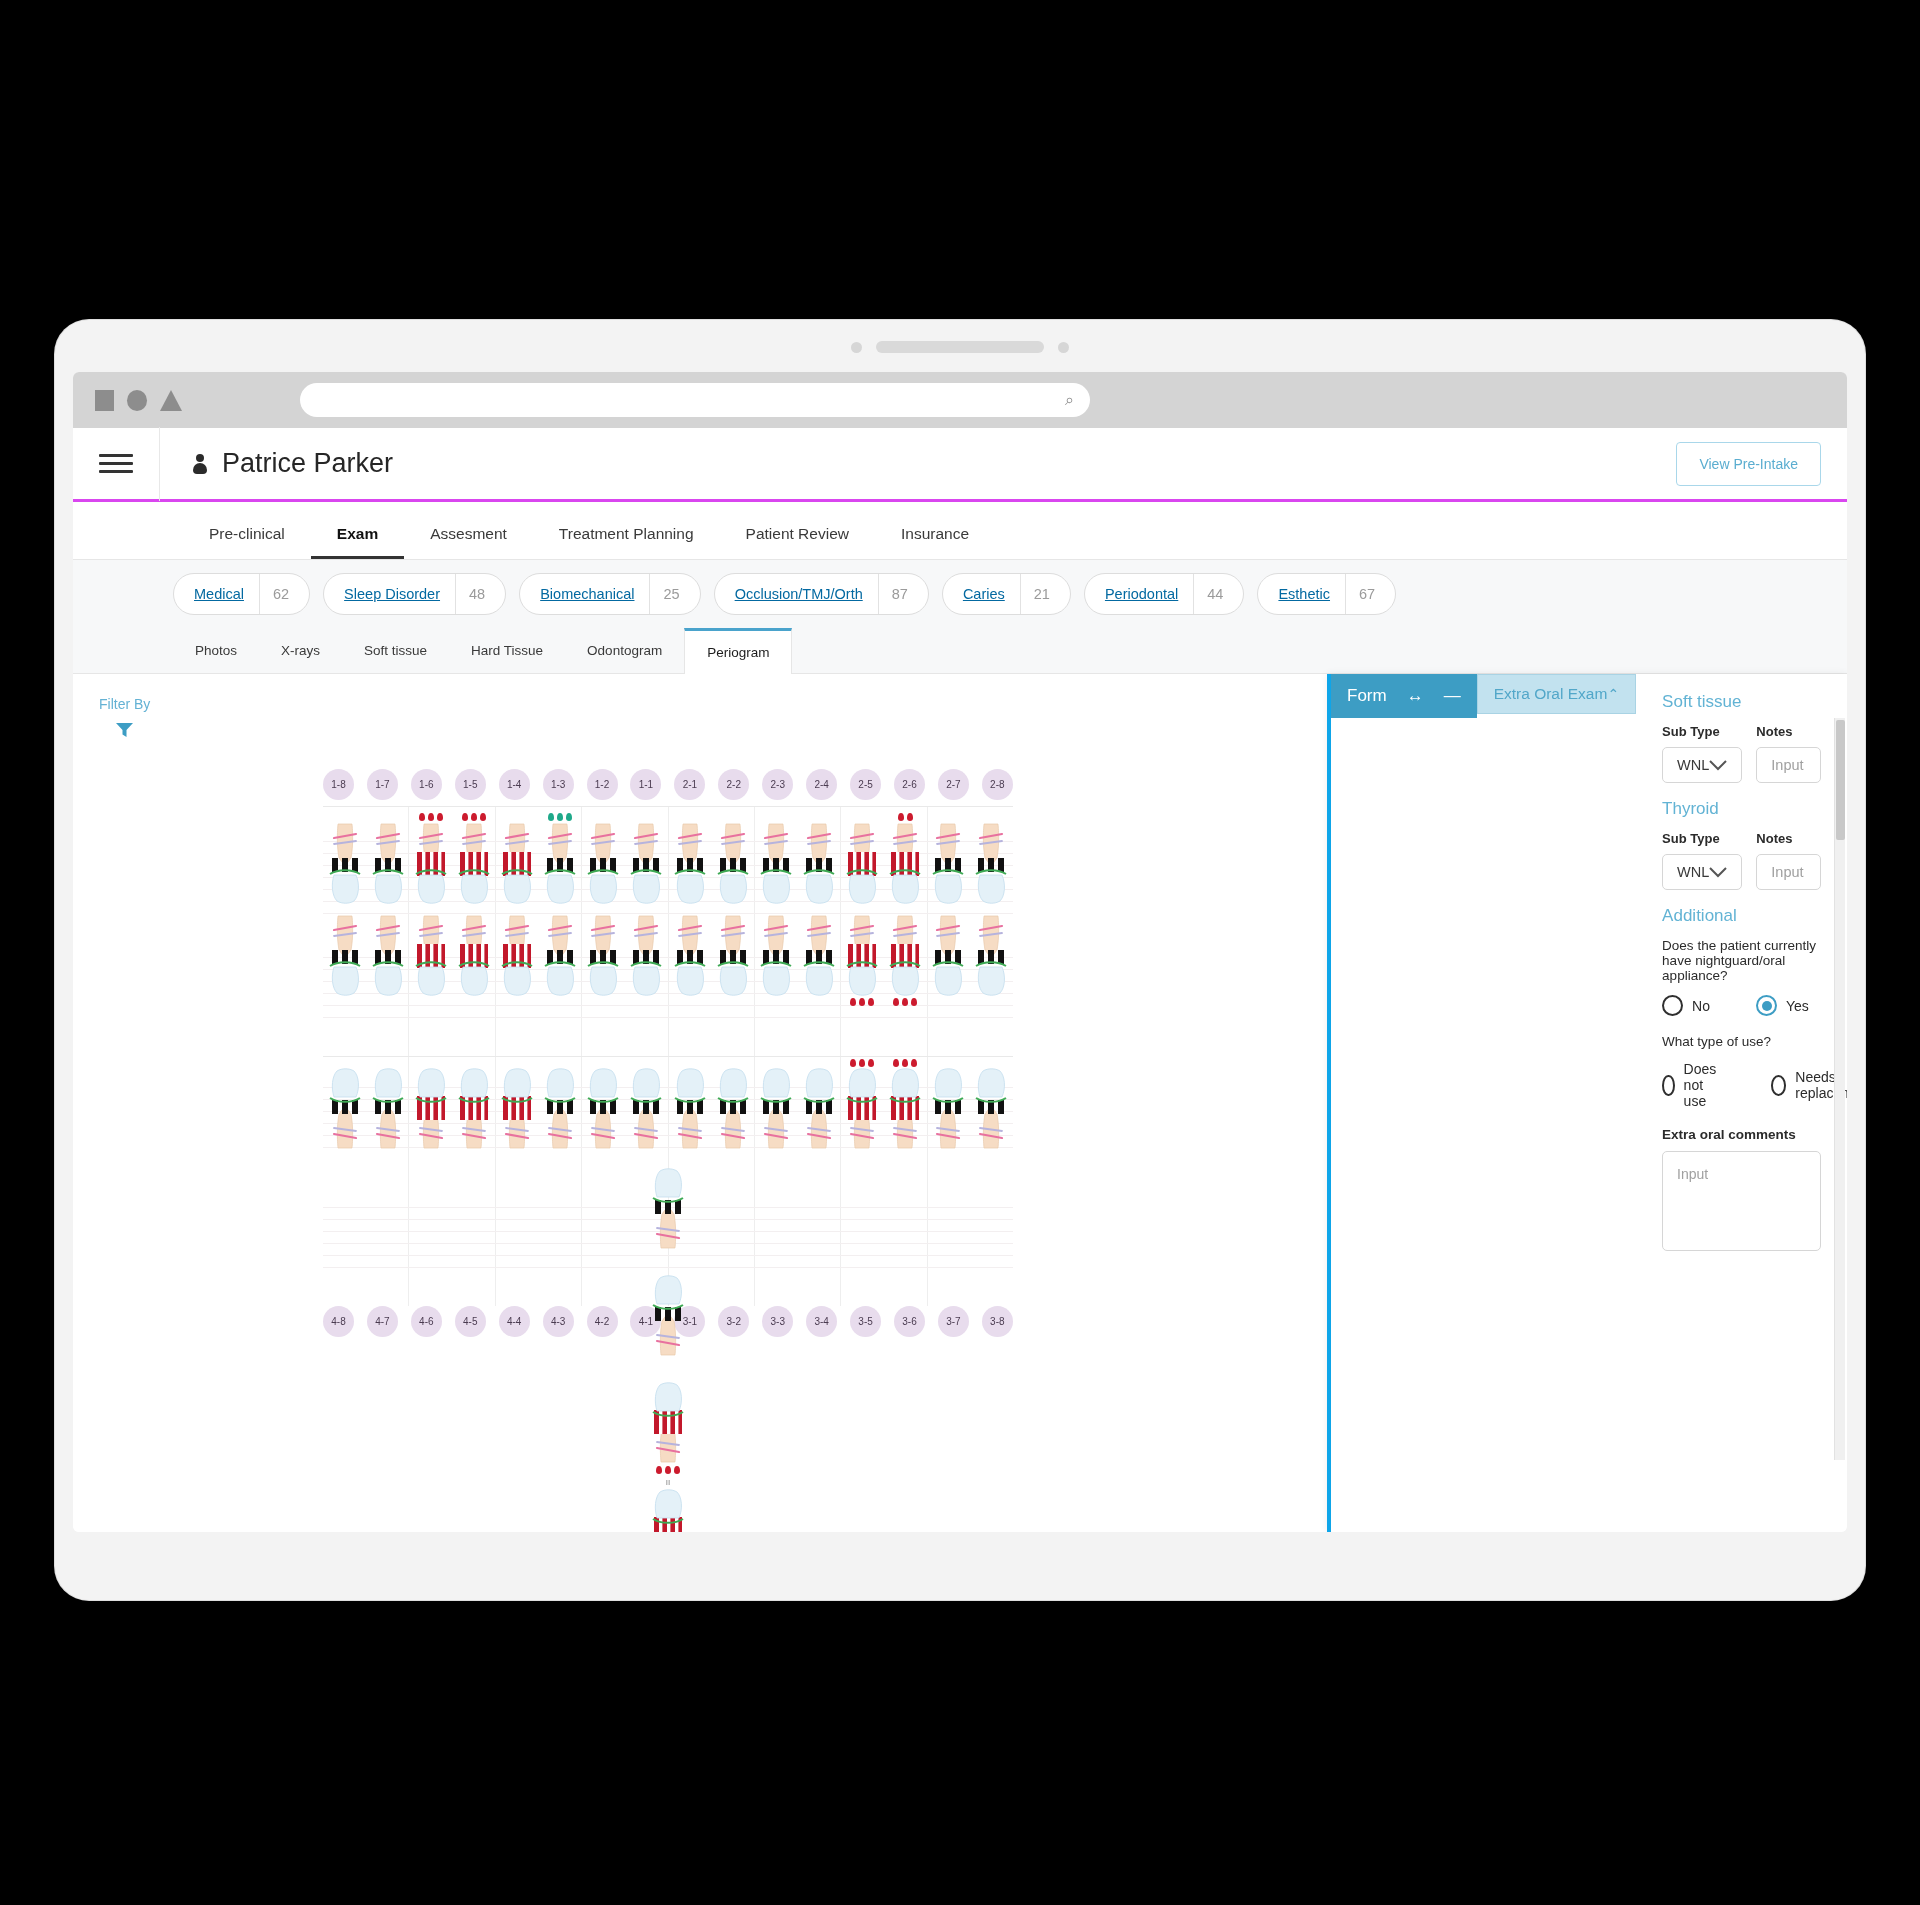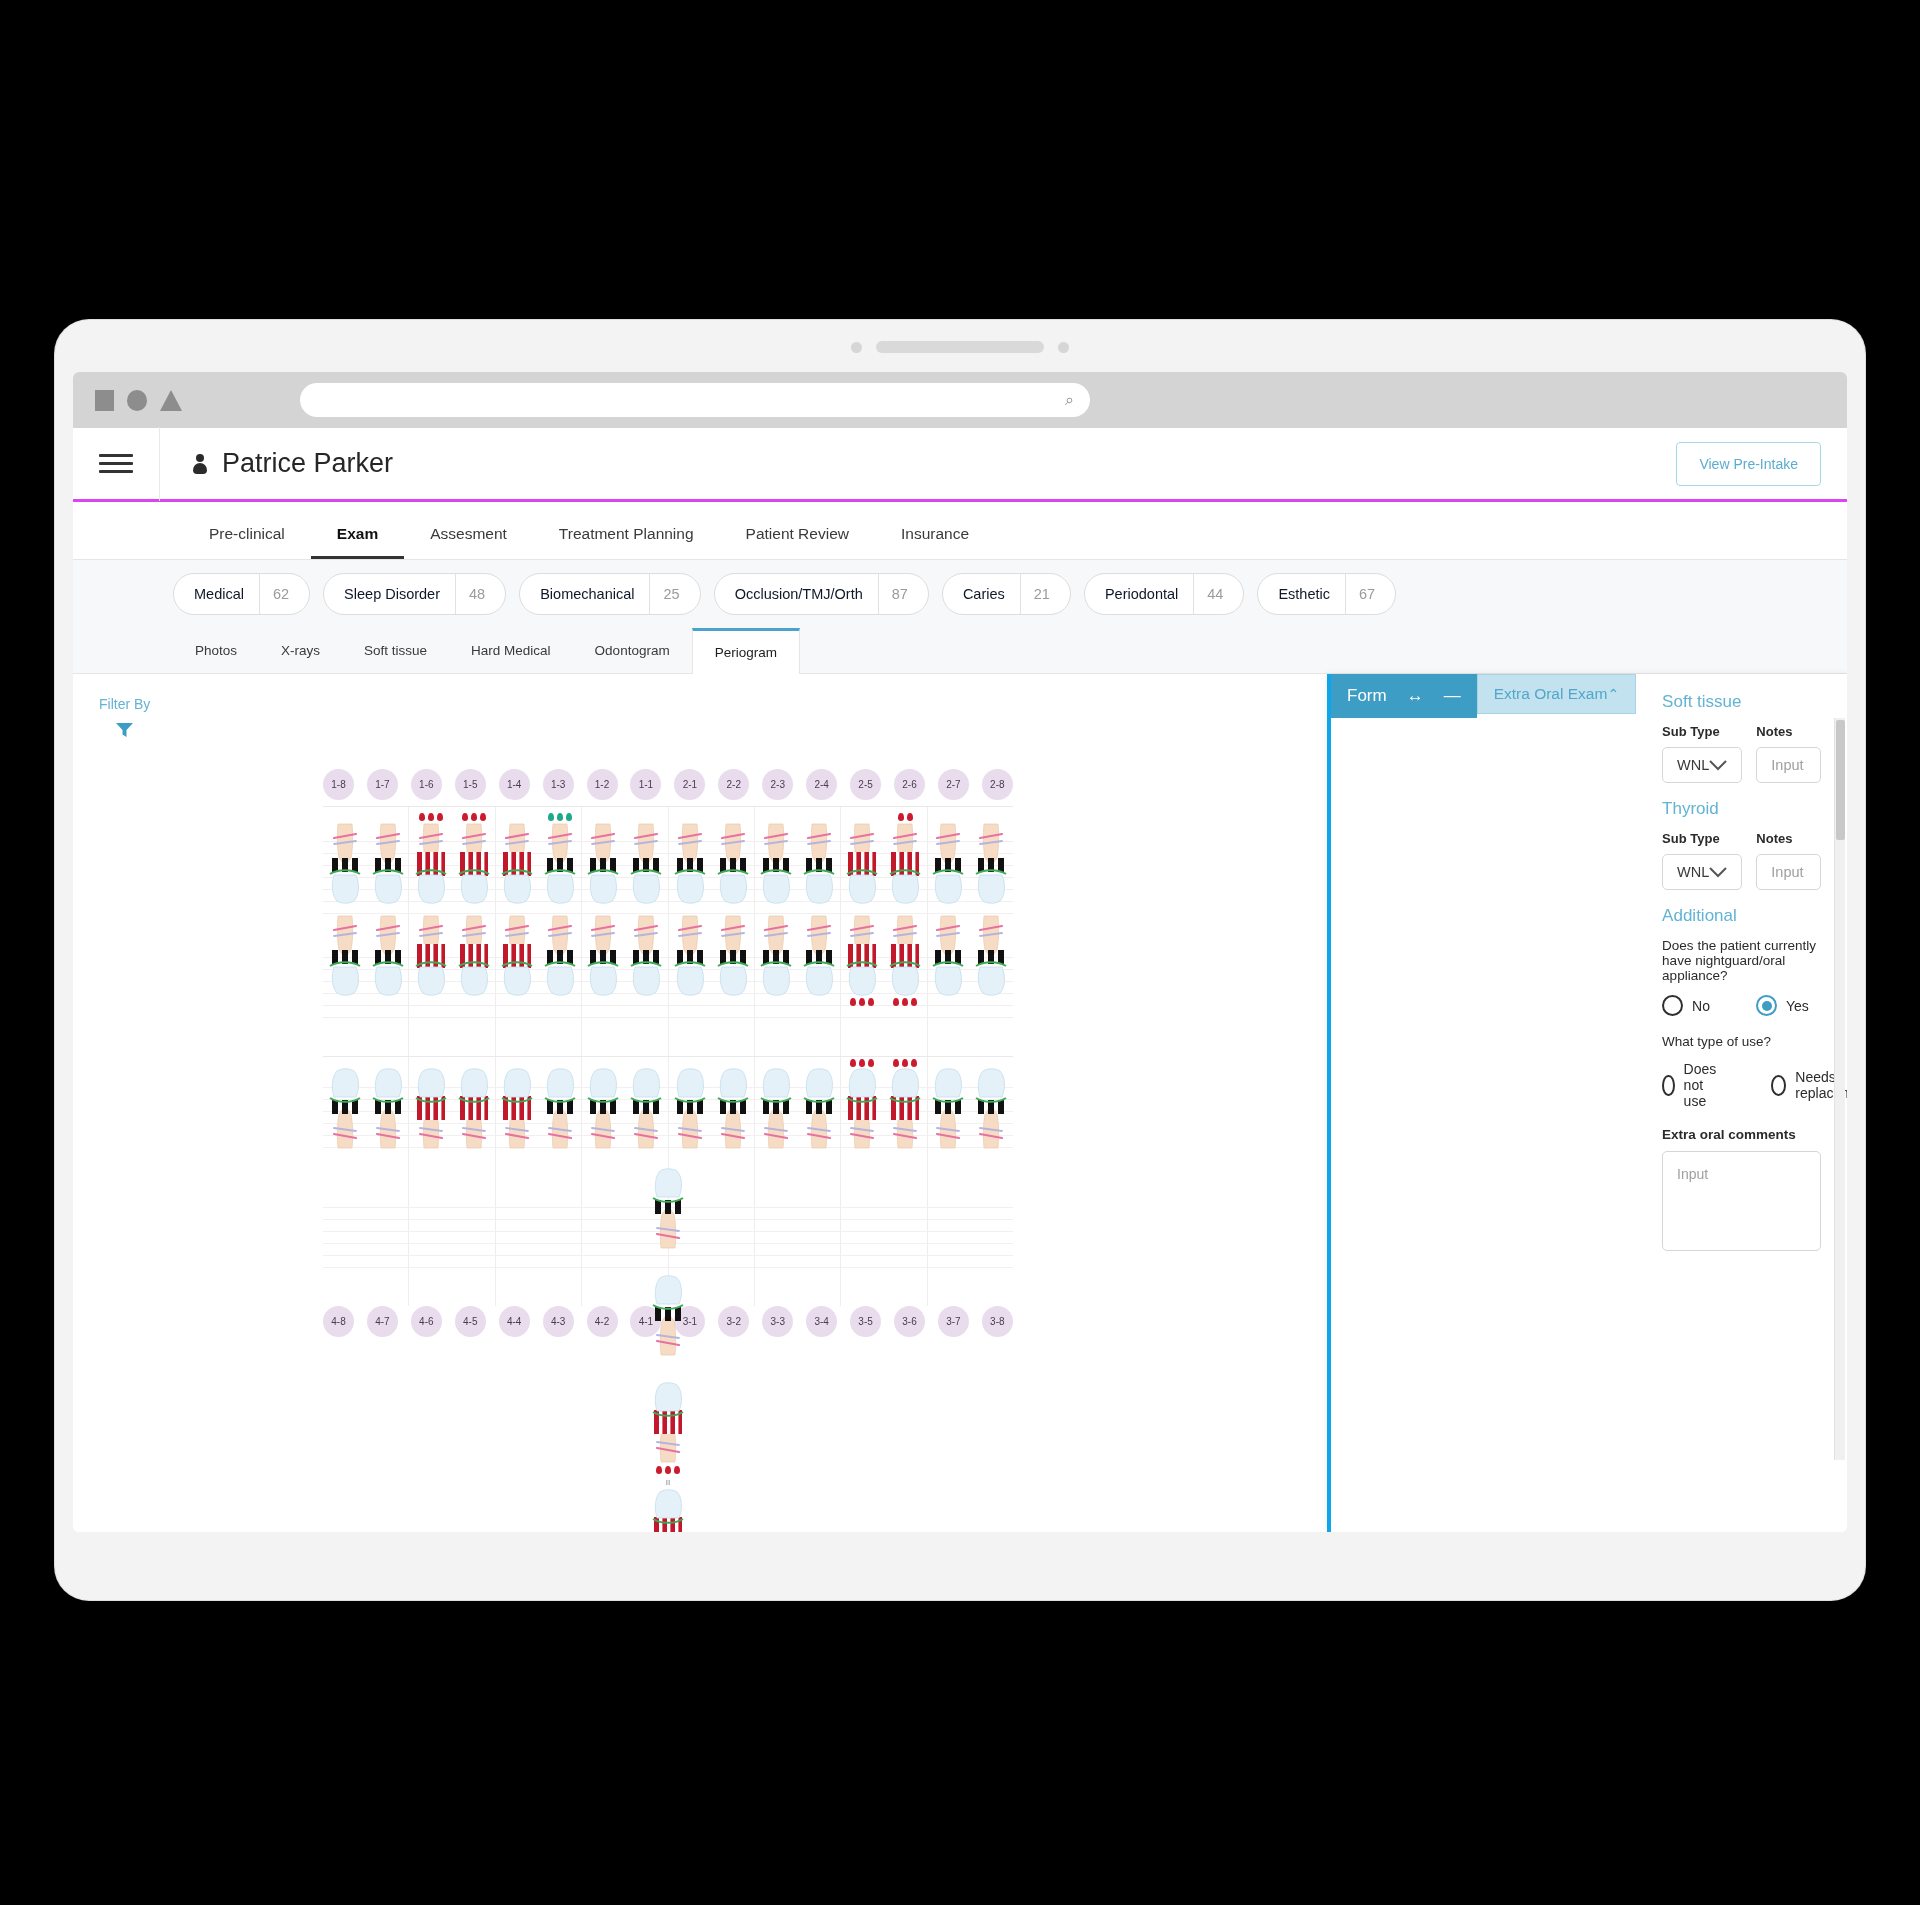--- a/index.html
+++ b/index.html
@@ -104,21 +104,21 @@
     height: 68px; background: #f7f8f9;
     display: flex; align-items: center; padding-left: 100px; gap: 13px;
   }
   .chip {
     display: flex; align-items: stretch; height: 42px;
     border: 1px solid #dddddd; border-radius: 21px;
     background: #ffffff; overflow: hidden; cursor: pointer;
   }
   .chip-label {
     display: flex; align-items: center; padding: 0 15px 0 20px;
-    font-size: 14.5px; color: #0f172a; white-space: nowrap;
+    font-size: 14.5px; color: #0369a1; white-space: nowrap; text-decoration: underline;
   }
   .chip-count {
     display: flex; align-items: center; padding: 0 20px 0 13px;
     font-size: 14.5px; color: #9b9b9b; border-left: 1px solid #e2e2e2;
   }
 
   
   #sub-tabs {
     height: 46px; background: #f7f8f9;
     display: flex; align-items: stretch; padding-left: 100px;
@@ -331,21 +331,21 @@
       <div class="chip">
         <span class="chip-label">Esthetic</span>
         <span class="chip-count">67</span>
       </div>
     </div>
 
     <div id="sub-tabs">
       <div class="sub-tab">Photos</div>
       <div class="sub-tab">X-rays</div>
       <div class="sub-tab">Soft tissue</div>
-      <div class="sub-tab">Hard Medical</div>
+      <div class="sub-tab">Hard Tissue</div>
       <div class="sub-tab">Odontogram</div>
       <div class="sub-tab active">Periogram</div>
     </div>
 
     <div id="body-split">
 
       <div id="chart-pane">
         <div id="filter-by">
           <span id="filter-by-label">Filter By</span>
           <svg class="funnel-icon" viewBox="0 0 17 15">

